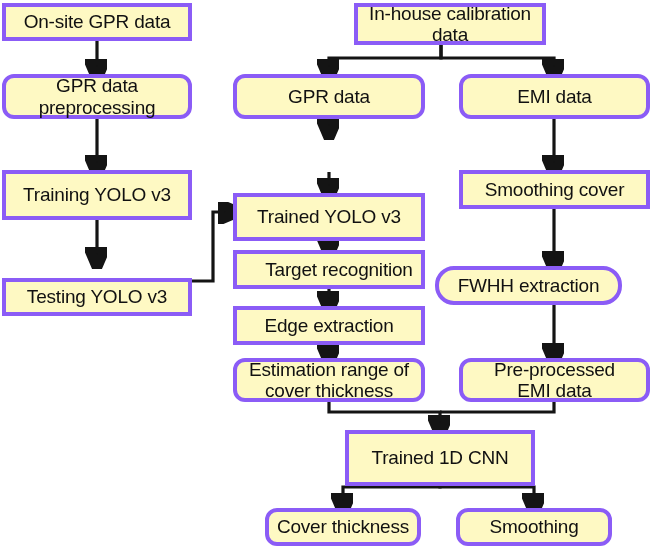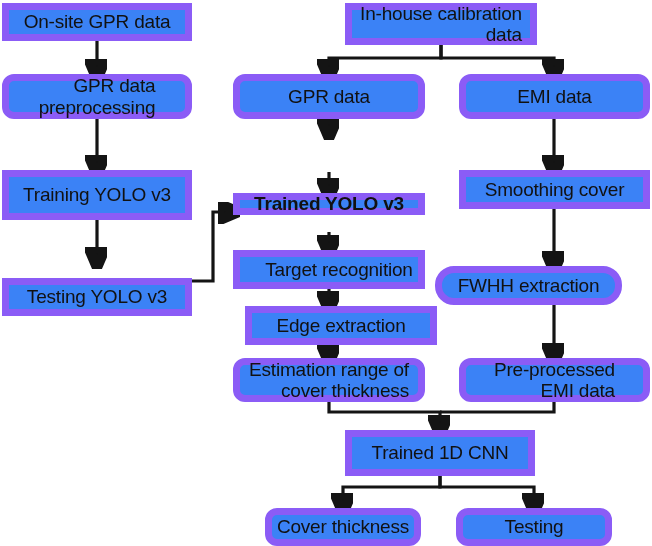--- a/index.html
+++ b/index.html
@@ -11,26 +11,26 @@
     position: relative;
     width: 652px;
     height: 546px;
     background: #ffffff;
     font-family: "Liberation Sans", sans-serif;
     overflow: hidden;
   }
   .node {
     position: absolute;
     box-sizing: border-box;
-    border: 7px solid #8b5cf6;
-    background: #3b82f6;
+    border: 4px solid #8b5cf6;
+    background: #fef9c3;
     display: flex;
     align-items: center;
     justify-content: center;
-    text-align: right;
+    text-align: center;
     color: #111111;
     font-size: 19px;
     line-height: 1.12;
     letter-spacing: -0.2px;
     white-space: pre-line;
     padding: 0 4px;
   }
   .node.rounded { border-radius: 12px; }
   .node.sharp { border-radius: 0; }
   svg.edges {
@@ -119,33 +119,33 @@
       <path d="M440,469 L440,487 L534,487 L534,503" marker-end="url(#arrowhead)"></path>
     </g>
   </svg>
 
   <div class="node sharp" style="left:2px;top:3px;width:190px;height:38px;">On-site GPR data</div>
   <div class="node rounded" style="left:2px;top:74px;width:190px;height:45px;">GPR data
 preprocessing</div>
   <div class="node sharp" style="left:2px;top:170px;width:190px;height:50px;">Training YOLO v3</div>
   <div class="node sharp" style="left:2px;top:278px;width:190px;height:38px;">Testing YOLO v3</div>
 
-  <div class="node sharp" style="left:345px;top:3px;width:192px;height:42px;">In-house calibration
+  <div class="node sharp" style="left:354px;top:3px;width:192px;height:42px;">In-house calibration
 data</div>
   <div class="node rounded" style="left:233px;top:74px;width:192px;height:45px;">GPR data</div>
   <div class="node rounded" style="left:459px;top:74px;width:191px;height:45px;">EMI data</div>
 
-  <div class="node sharp" style="left:233px;top:193px;width:192px;height:22px;font-weight:bold;">Trained YOLO v3</div>
+  <div class="node sharp" style="left:233px;top:193px;width:192px;height:48px;">Trained YOLO v3</div>
   <div class="node sharp" style="left:233px;top:250px;width:192px;height:39px;padding-left:24px;">Target recognition</div>
-  <div class="node sharp" style="left:245px;top:306px;width:192px;height:39px;">Edge extraction</div>
+  <div class="node sharp" style="left:233px;top:306px;width:192px;height:39px;">Edge extraction</div>
   <div class="node rounded" style="left:233px;top:358px;width:192px;height:44px;">Estimation range of
 cover thickness</div>
 
   <div class="node sharp" style="left:459px;top:170px;width:191px;height:39px;">Smoothing cover</div>
   <div class="node sharp" style="left:435px;top:266px;width:187px;height:39px;border-radius:19px;">FWHH extraction</div>
   <div class="node rounded" style="left:459px;top:358px;width:191px;height:44px;">Pre-processed
 EMI data</div>
 
-  <div class="node sharp" style="left:345px;top:430px;width:190px;height:46px;">Trained 1D CNN</div>
+  <div class="node sharp" style="left:345px;top:430px;width:190px;height:56px;">Trained 1D CNN</div>
   <div class="node rounded" style="left:265px;top:508px;width:156px;height:38px;">Cover thickness</div>
-  <div class="node rounded" style="left:456px;top:508px;width:156px;height:38px;">Testing</div>
+  <div class="node rounded" style="left:456px;top:508px;width:156px;height:38px;">Smoothing</div>
 
 </div>
 
 </body></html>

